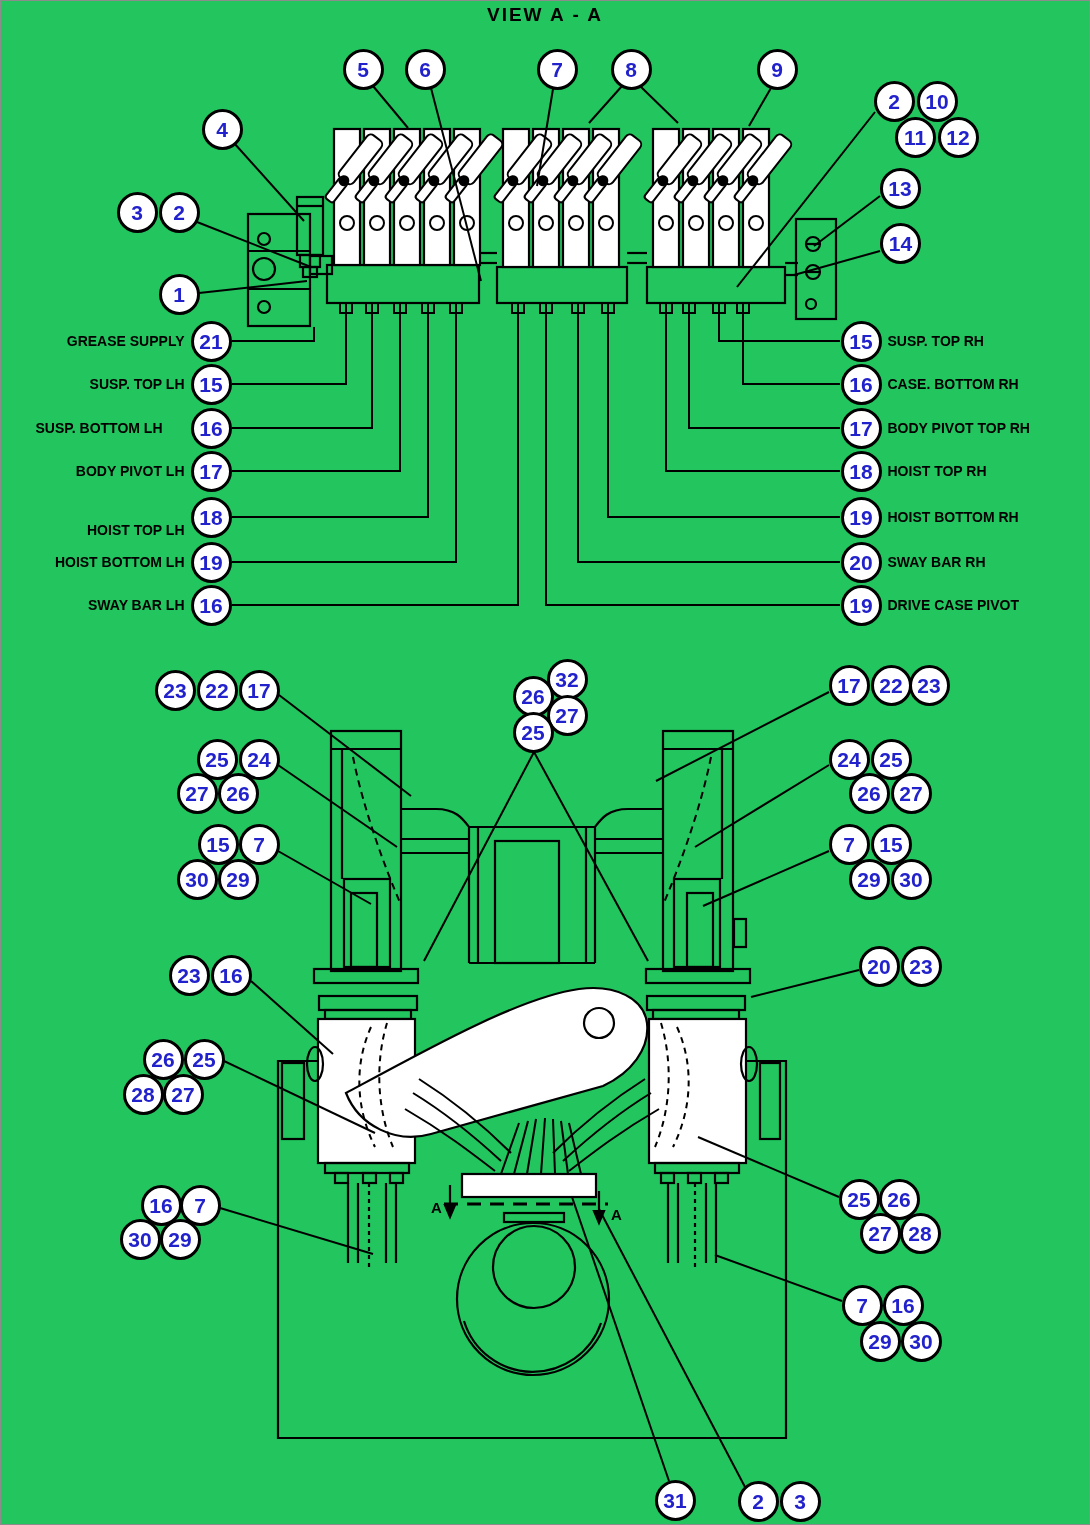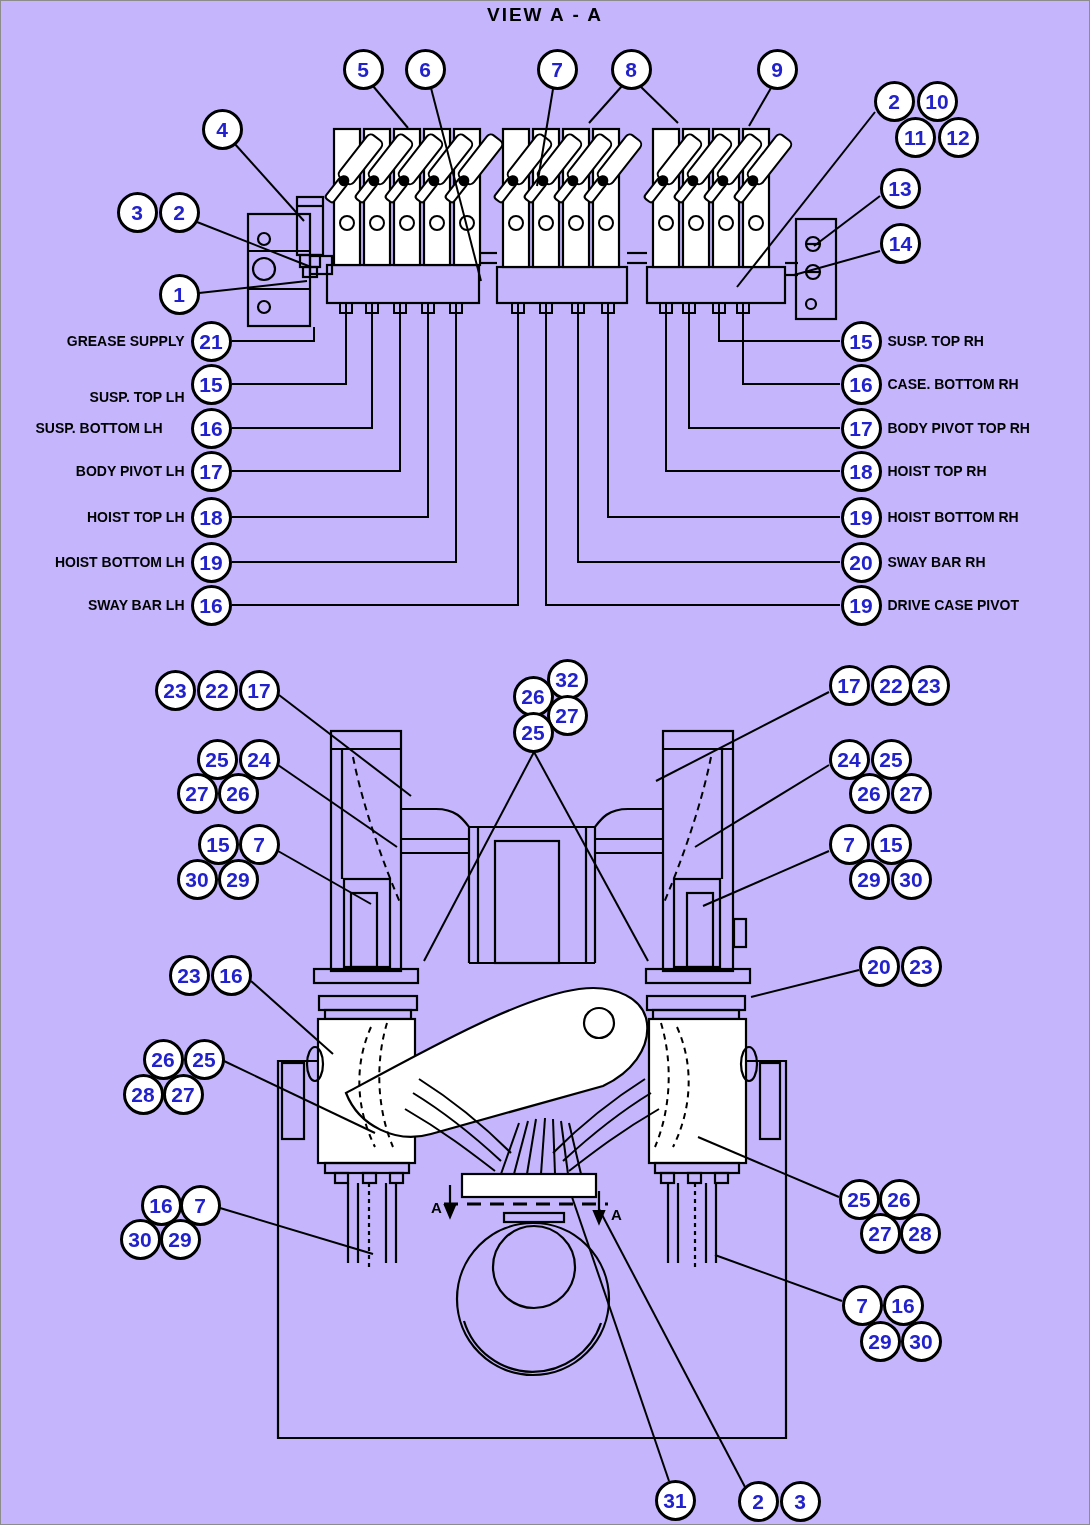--- a/index.html
+++ b/index.html
@@ -1,17 +1,17 @@
 <!DOCTYPE html>
 <html><head>
 <meta charset="utf-8">
 <style>
   html,body{margin:0;padding:0;background:#ffffff;}
   #page{
-    position:relative;width:1088px;height:1523px;background:#c4b5fd;
+    position:relative;width:1088px;height:1523px;background:#22c55e;
     border:1px solid #8c8c8c;overflow:hidden;
     font-family:"Liberation Sans", sans-serif;
   }
   #title{
     position:absolute;top:3px;left:0;width:100%;text-align:center;
     font-weight:bold;font-size:19px;letter-spacing:2px;color:#000;
   }
   #art{position:absolute;left:0;top:0;z-index:1;}
   .leader{fill:none;stroke:#000;stroke-width:2;}
   .balloon{
@@ -351,33 +351,33 @@
       <div class="balloon" style="left: 899.5px; top: 1319.5px;">30</div>
       <div class="balloon" style="left: 653.5px; top: 1478.5px;">31</div>
       <div class="balloon" style="left: 736.5px; top: 1479.5px;">2</div>
       <div class="balloon" style="left: 778.5px; top: 1479.5px;">3</div>
     </div>
   <div id="label-layer">
       <div class="label-row" style="top: 319.5px; right: 857.5px;">
         <span class="label-text">GREASE SUPPLY</span>
         <div class="balloon">21</div>
       </div>
-      <div class="label-row" style="top: 362.5px; right: 857.5px; align-items: flex-end;">
+      <div class="label-row" style="top: 362.5px; right: 857.5px;">
         <span class="label-text">SUSP. TOP LH</span>
         <div class="balloon">15</div>
       </div>
       <div class="label-row" style="top: 406.5px; right: 857.5px; gap: 28px;">
         <span class="label-text">SUSP. BOTTOM LH</span>
         <div class="balloon">16</div>
       </div>
       <div class="label-row" style="top: 449.5px; right: 857.5px;">
         <span class="label-text">BODY PIVOT LH</span>
         <div class="balloon">17</div>
       </div>
-      <div class="label-row" style="top: 495.5px; right: 857.5px;">
+      <div class="label-row" style="top: 495.5px; right: 857.5px; align-items: flex-end;">
         <span class="label-text">HOIST TOP LH</span>
         <div class="balloon">18</div>
       </div>
       <div class="label-row" style="top: 540.5px; right: 857.5px;">
         <span class="label-text">HOIST BOTTOM LH</span>
         <div class="balloon">19</div>
       </div>
       <div class="label-row" style="top: 583.5px; right: 857.5px;">
         <span class="label-text">SWAY BAR LH</span>
         <div class="balloon">16</div>

